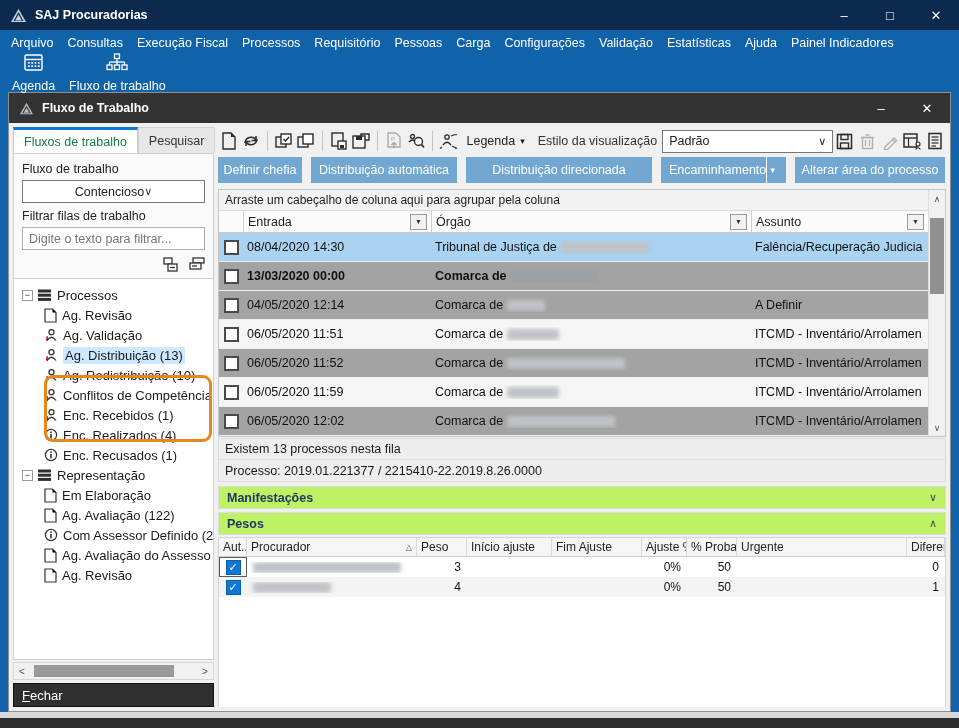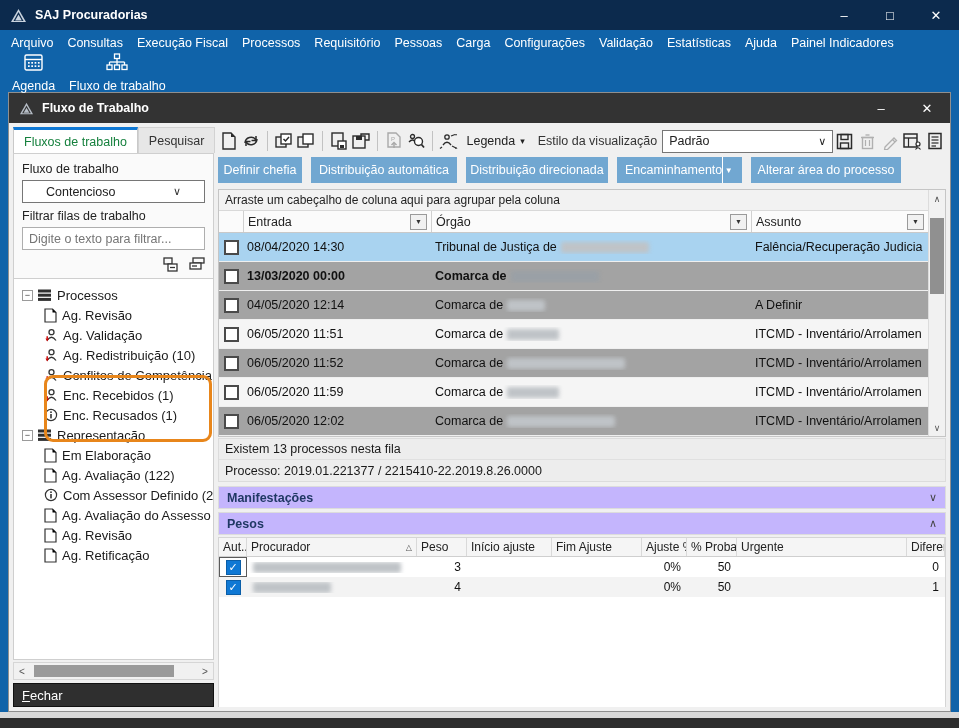--- a/index.html
+++ b/index.html
@@ -33,21 +33,21 @@
   .bottom-strip { height:10px; background:#2e2e2e; }
 
   
   .sidebar { width:201px; display:flex; flex-direction:column; min-width:201px; }
   .tabs { height:26px; display:flex; flex:0 0 26px; }
   .tab { padding:0 10px; display:flex; align-items:center; font-size:12.5px; white-space:nowrap; }
   .tab.active { background:#fff; color:#15803d; border-top:3px solid #0f78d4; border-left:1px solid #c9c9c9; border-right:1px solid #c9c9c9; }
   .tab.inactive { background:#e7e7e7; color:#333; border:1px solid #d2d2d2; border-bottom:none; }
   .filter-panel { background:#fafafa; border:1px solid #cfcfcf; padding:8px 8px 6px; font-size:12.5px; color:#222; flex:0 0 112px; }
   .fp-label { margin-bottom:4px; }
-  .select-box { height:23px; border:1px solid #767676; background:#fff; display:flex; align-items:center; justify-content:space-between; padding:0 23px; margin-bottom:6px; font-size:12.5px; }
+  .select-box { height:23px; border:1px solid #767676; background:#fff; display:flex; align-items:center; justify-content:center; padding:0 23px; margin-bottom:6px; font-size:12.5px; }
   .select-box .chev { font-size:11px; color:#333; }
   .filter-input { height:23px; border:1px solid #aeaeae; padding:0 6px; font-size:12.5px; width:100%; color:#555; }
   .panel-icons { display:flex; justify-content:flex-end; gap:10px; margin-top:7px; }
   .tree { flex:1; background:#fff; border:1px solid #cfcfcf; border-top:none; position:relative; padding-top:6px; overflow:hidden; font-size:13px; color:#1a1a1a; }
   .tnode { height:20px; display:flex; align-items:center; gap:5px; padding-left:8px; white-space:nowrap; }
   .tnode.child { padding-left:30px; }
   .expander { width:11px; height:11px; border:1px solid #9a9a9a; background:#fff; font-size:9px; line-height:9px; display:flex; align-items:center; justify-content:center; color:#333; flex:0 0 11px; }
   .tlabel { white-space:nowrap; }
   .tlabel.sel { background:#cde8ff; padding:1px 2px; }
   .annotation { position:absolute; left:30px; top:96px; width:168px; height:67px; border:3px solid #e8861b; border-radius:9px; pointer-events:none; }
@@ -94,21 +94,21 @@
   .redact.dark { background:#9aa0a6; }
   .vscroll { position:absolute; top:0; right:0; width:17px; bottom:0; background:#f1f1f1; border-left:1px solid #dcdcdc; font-size:9px; color:#555; }
   .vs-up, .vs-down { position:absolute; left:0; width:16px; height:17px; display:flex; align-items:center; justify-content:center; }
   .vs-up { top:0; } .vs-down { bottom:0; }
   .vs-thumb { position:absolute; top:28px; height:76px; left:1px; width:14px; background:#909090; }
 
   .status { margin-top:1px; border:1px solid #dcdcdc; background:#ededed; font-size:12.5px; color:#1a1a1a; flex:0 0 44px; }
   .status-line { height:21px; display:flex; align-items:center; padding-left:6px; }
   .status-line.first { border-bottom:1px solid #e0e0e0; }
 
-  .secbar { height:23px; margin-top:4px; background:#c4b5fd; border:1px solid #dcdcdc; display:flex; align-items:center; justify-content:space-between; padding:0 8px; color:#203864; font-weight:bold; font-size:12.5px; flex:0 0 23px; }
+  .secbar { height:23px; margin-top:4px; background:#bef264; border:1px solid #dcdcdc; display:flex; align-items:center; justify-content:space-between; padding:0 8px; color:#203864; font-weight:bold; font-size:12.5px; flex:0 0 23px; }
   .secbar .chev { color:#444; font-weight:normal; font-size:11px; }
   .secbar.pesos-bar { margin-top:3px; }
 
   .pesos { margin-top:2px; border:1px solid #d5d5d5; border-bottom:none; background:#fff; font-size:12px; flex:1; display:flex; flex-direction:column; }
   .phead { height:19px; display:flex; background:#f5f5f5; border-bottom:1px solid #cfcfcf; color:#222; flex:0 0 19px; }
   .ph { display:flex; align-items:center; padding:0 4px; border-right:1px solid #d9d9d9; white-space:nowrap; overflow:hidden; }
   .pc-aut { width:28px; flex:0 0 28px; }
   .pc-proc { width:170px; flex:0 0 170px; justify-content:space-between; }
   .pc-peso { width:50px; flex:0 0 50px; }
   .pc-ini { width:85px; flex:0 0 85px; }
@@ -293,52 +293,73 @@
             </div>
             <div class="tnode child">
               <span>
                   <svg width="14" height="15" viewBox="0 0 14 15">
                     <circle cx="7.5" cy="4.2" r="2.5" fill="none" stroke="#333" stroke-width="1.3"></circle>
                     <path d="M3 12.5 q4.5 -6.5 9 0" fill="none" stroke="#333" stroke-width="1.3"></path>
                     <path d="M3.2 8.2 v2.6" stroke="#c00" stroke-width="1.4"></path>
                     <path d="M1.5 10.5 h3.4 L3.2 13.6 Z" fill="#c00"></path>
                   </svg>
                 </span>
-              <span class="tlabel">Ag. Redistribuição (10)</span>
+              <span class="tlabel sel">Ag. Distribuição (13)</span>
             </div>
             <div class="tnode child">
               <span>
                   <svg width="14" height="15" viewBox="0 0 14 15">
                     <circle cx="7.5" cy="4.2" r="2.5" fill="none" stroke="#333" stroke-width="1.3"></circle>
                     <path d="M3 12.5 q4.5 -6.5 9 0" fill="none" stroke="#333" stroke-width="1.3"></path>
                     <path d="M3.2 8.2 v2.6" stroke="#c00" stroke-width="1.4"></path>
                     <path d="M1.5 10.5 h3.4 L3.2 13.6 Z" fill="#c00"></path>
                   </svg>
                 </span>
-              <span class="tlabel">Conflitos de Competência</span>
+              <span class="tlabel">Ag. Redistribuição (10)</span>
             </div>
             <div class="tnode child">
               <span>
                   <svg width="14" height="15" viewBox="0 0 14 15">
                     <circle cx="7.5" cy="4.2" r="2.5" fill="none" stroke="#333" stroke-width="1.3"></circle>
                     <path d="M3 12.5 q4.5 -6.5 9 0" fill="none" stroke="#333" stroke-width="1.3"></path>
                     <path d="M3.2 8.2 v2.6" stroke="#c00" stroke-width="1.4"></path>
                     <path d="M1.5 10.5 h3.4 L3.2 13.6 Z" fill="#c00"></path>
                   </svg>
                 </span>
+              <span class="tlabel">Conflitos de Competência</span>
+            </div>
+            <div class="tnode child">
+              <span>
+                  <svg width="14" height="15" viewBox="0 0 14 15">
+                    <circle cx="7.5" cy="4.2" r="2.5" fill="none" stroke="#333" stroke-width="1.3"></circle>
+                    <path d="M3 12.5 q4.5 -6.5 9 0" fill="none" stroke="#333" stroke-width="1.3"></path>
+                    <path d="M3.2 8.2 v2.6" stroke="#c00" stroke-width="1.4"></path>
+                    <path d="M1.5 10.5 h3.4 L3.2 13.6 Z" fill="#c00"></path>
+                  </svg>
+                </span>
               <span class="tlabel">Enc. Recebidos (1)</span>
             </div>
             <div class="tnode child">
               <span>
                   <svg width="14" height="14" viewBox="0 0 14 14">
                     <circle cx="7" cy="7" r="5.6" fill="none" stroke="#333" stroke-width="1.2"></circle>
                     <rect x="6.2" y="3.4" width="1.6" height="1.6" fill="#333"></rect>
                     <rect x="6.2" y="6" width="1.6" height="4.4" fill="#333"></rect>
                   </svg>
                 </span>
+              <span class="tlabel">Enc. Realizados (4)</span>
+            </div>
+            <div class="tnode child">
+              <span>
+                  <svg width="14" height="14" viewBox="0 0 14 14">
+                    <circle cx="7" cy="7" r="5.6" fill="none" stroke="#333" stroke-width="1.2"></circle>
+                    <rect x="6.2" y="3.4" width="1.6" height="1.6" fill="#333"></rect>
+                    <rect x="6.2" y="6" width="1.6" height="4.4" fill="#333"></rect>
+                  </svg>
+                </span>
               <span class="tlabel">Enc. Recusados (1)</span>
             </div>
 
             <div class="tnode">
               <span class="expander">−</span>
               <span>
                   <svg width="14" height="14" viewBox="0 0 14 14">
                     <rect x="0" y="1.5" width="13" height="3" fill="#2f2f2f"></rect>
                     <rect x="0" y="5.7" width="13" height="3" fill="#2f2f2f"></rect>
                     <rect x="0" y="9.9" width="13" height="3" fill="#2f2f2f"></rect>
@@ -384,29 +405,20 @@
               <span class="tlabel">Ag. Avaliação do Assesso</span>
             </div>
             <div class="tnode child">
               <span>
                   <svg width="13" height="15" viewBox="0 0 13 15">
                     <path d="M1 1 h7.5 l3.5 3.5 V14 H1 Z" fill="#fff" stroke="#333" stroke-width="1.2"></path>
                     <path d="M8.5 1 L12 4.5 H8.5 Z" fill="#000"></path>
                   </svg>
                 </span>
               <span class="tlabel">Ag. Revisão</span>
-            </div>
-            <div class="tnode child">
-              <span>
-                  <svg width="13" height="15" viewBox="0 0 13 15">
-                    <path d="M1 1 h7.5 l3.5 3.5 V14 H1 Z" fill="#fff" stroke="#333" stroke-width="1.2"></path>
-                    <path d="M8.5 1 L12 4.5 H8.5 Z" fill="#000"></path>
-                  </svg>
-                </span>
-              <span class="tlabel">Ag. Retificação</span>
             </div>
 
             <div class="annotation"></div>
           </div>
 
           <div class="hscroll">
             <span class="hs-arrow" style="left:0">&lt;</span>
             <span class="hs-thumb"></span>
             <span class="hs-arrow" style="right:0">&gt;</span>
           </div>
@@ -543,21 +555,21 @@
               </span>
           </div>
 
           <div class="actions">
             <div class="abtn" style="width:84px">
                 <span>Definir chefia</span>
               </div>
             <div class="abtn" style="width:146px">
                 <span>Distribuição automática</span>
               </div>
-            <div class="abtn" style="width:142px">
+            <div class="abtn" style="width:186px">
                 <span>Distribuição direcionada</span>
               </div>
             <div class="abtn split" style="width:125px">
               <span class="split-main">Encaminhamento</span>
               <span class="split-arrow">▼</span>
             </div>
             <div class="abtn" style="width:150px">
                 <span>Alterar área do processo</span>
               </div>
           </div>

